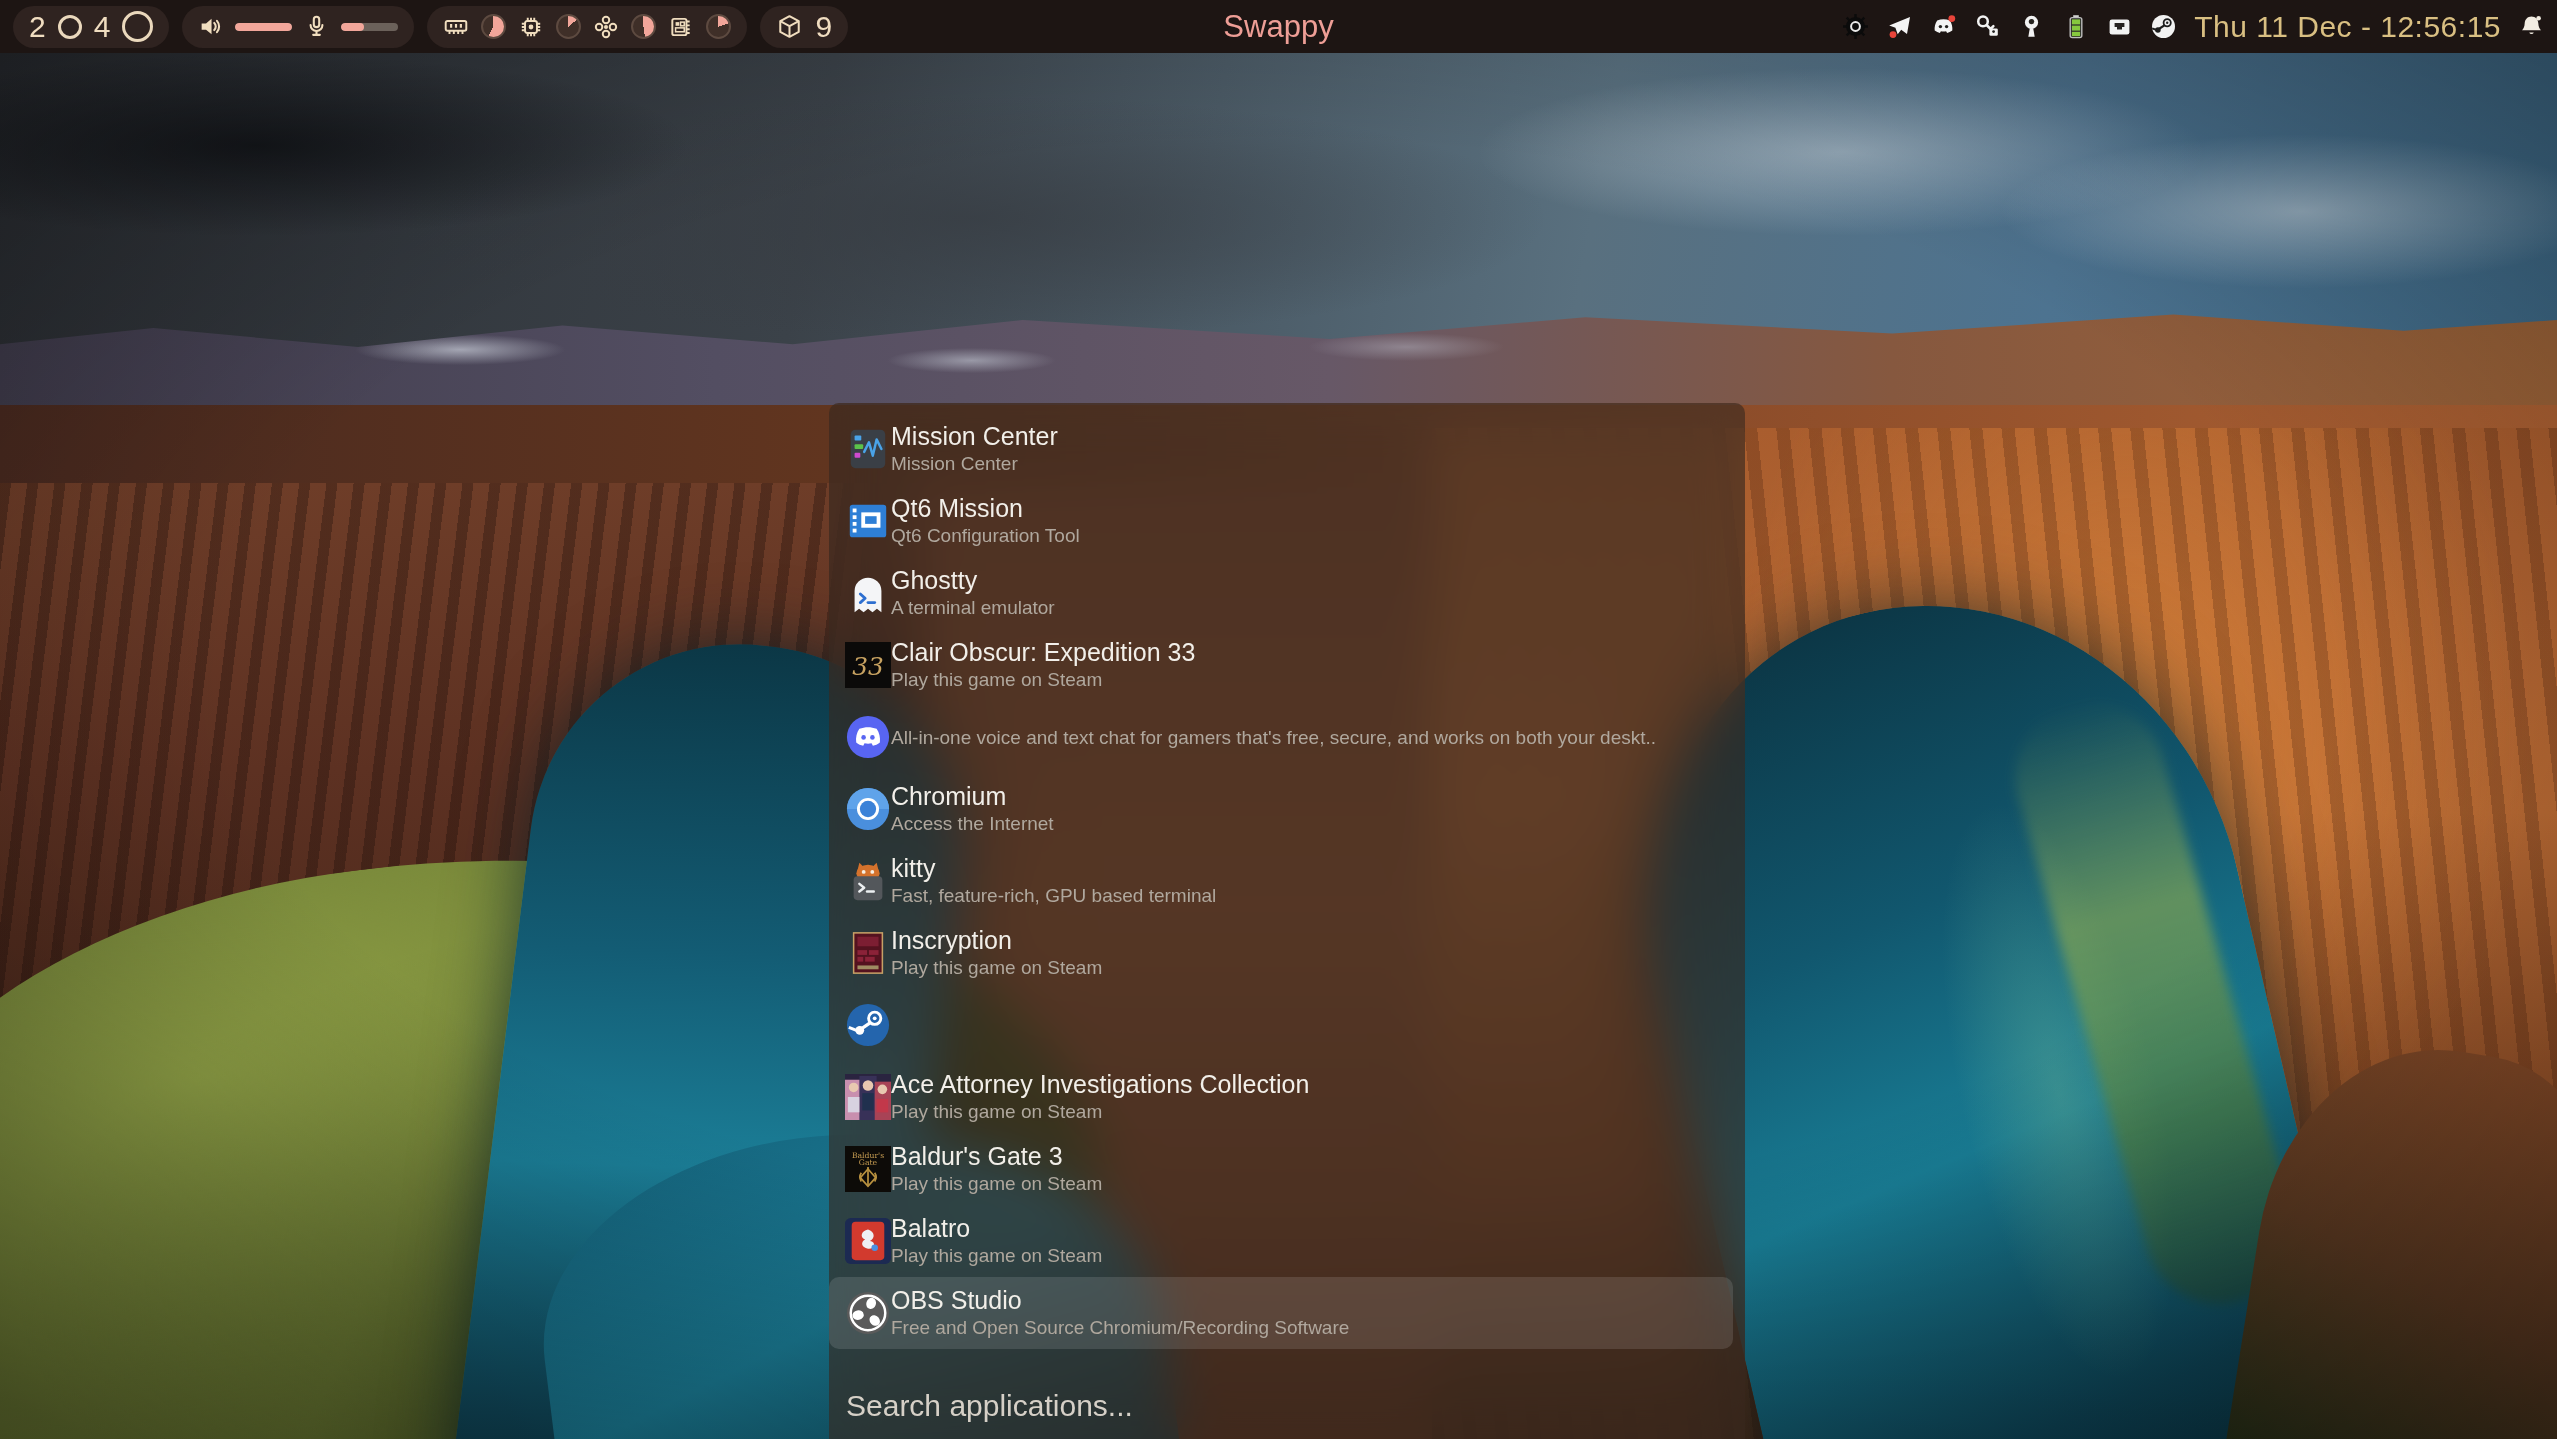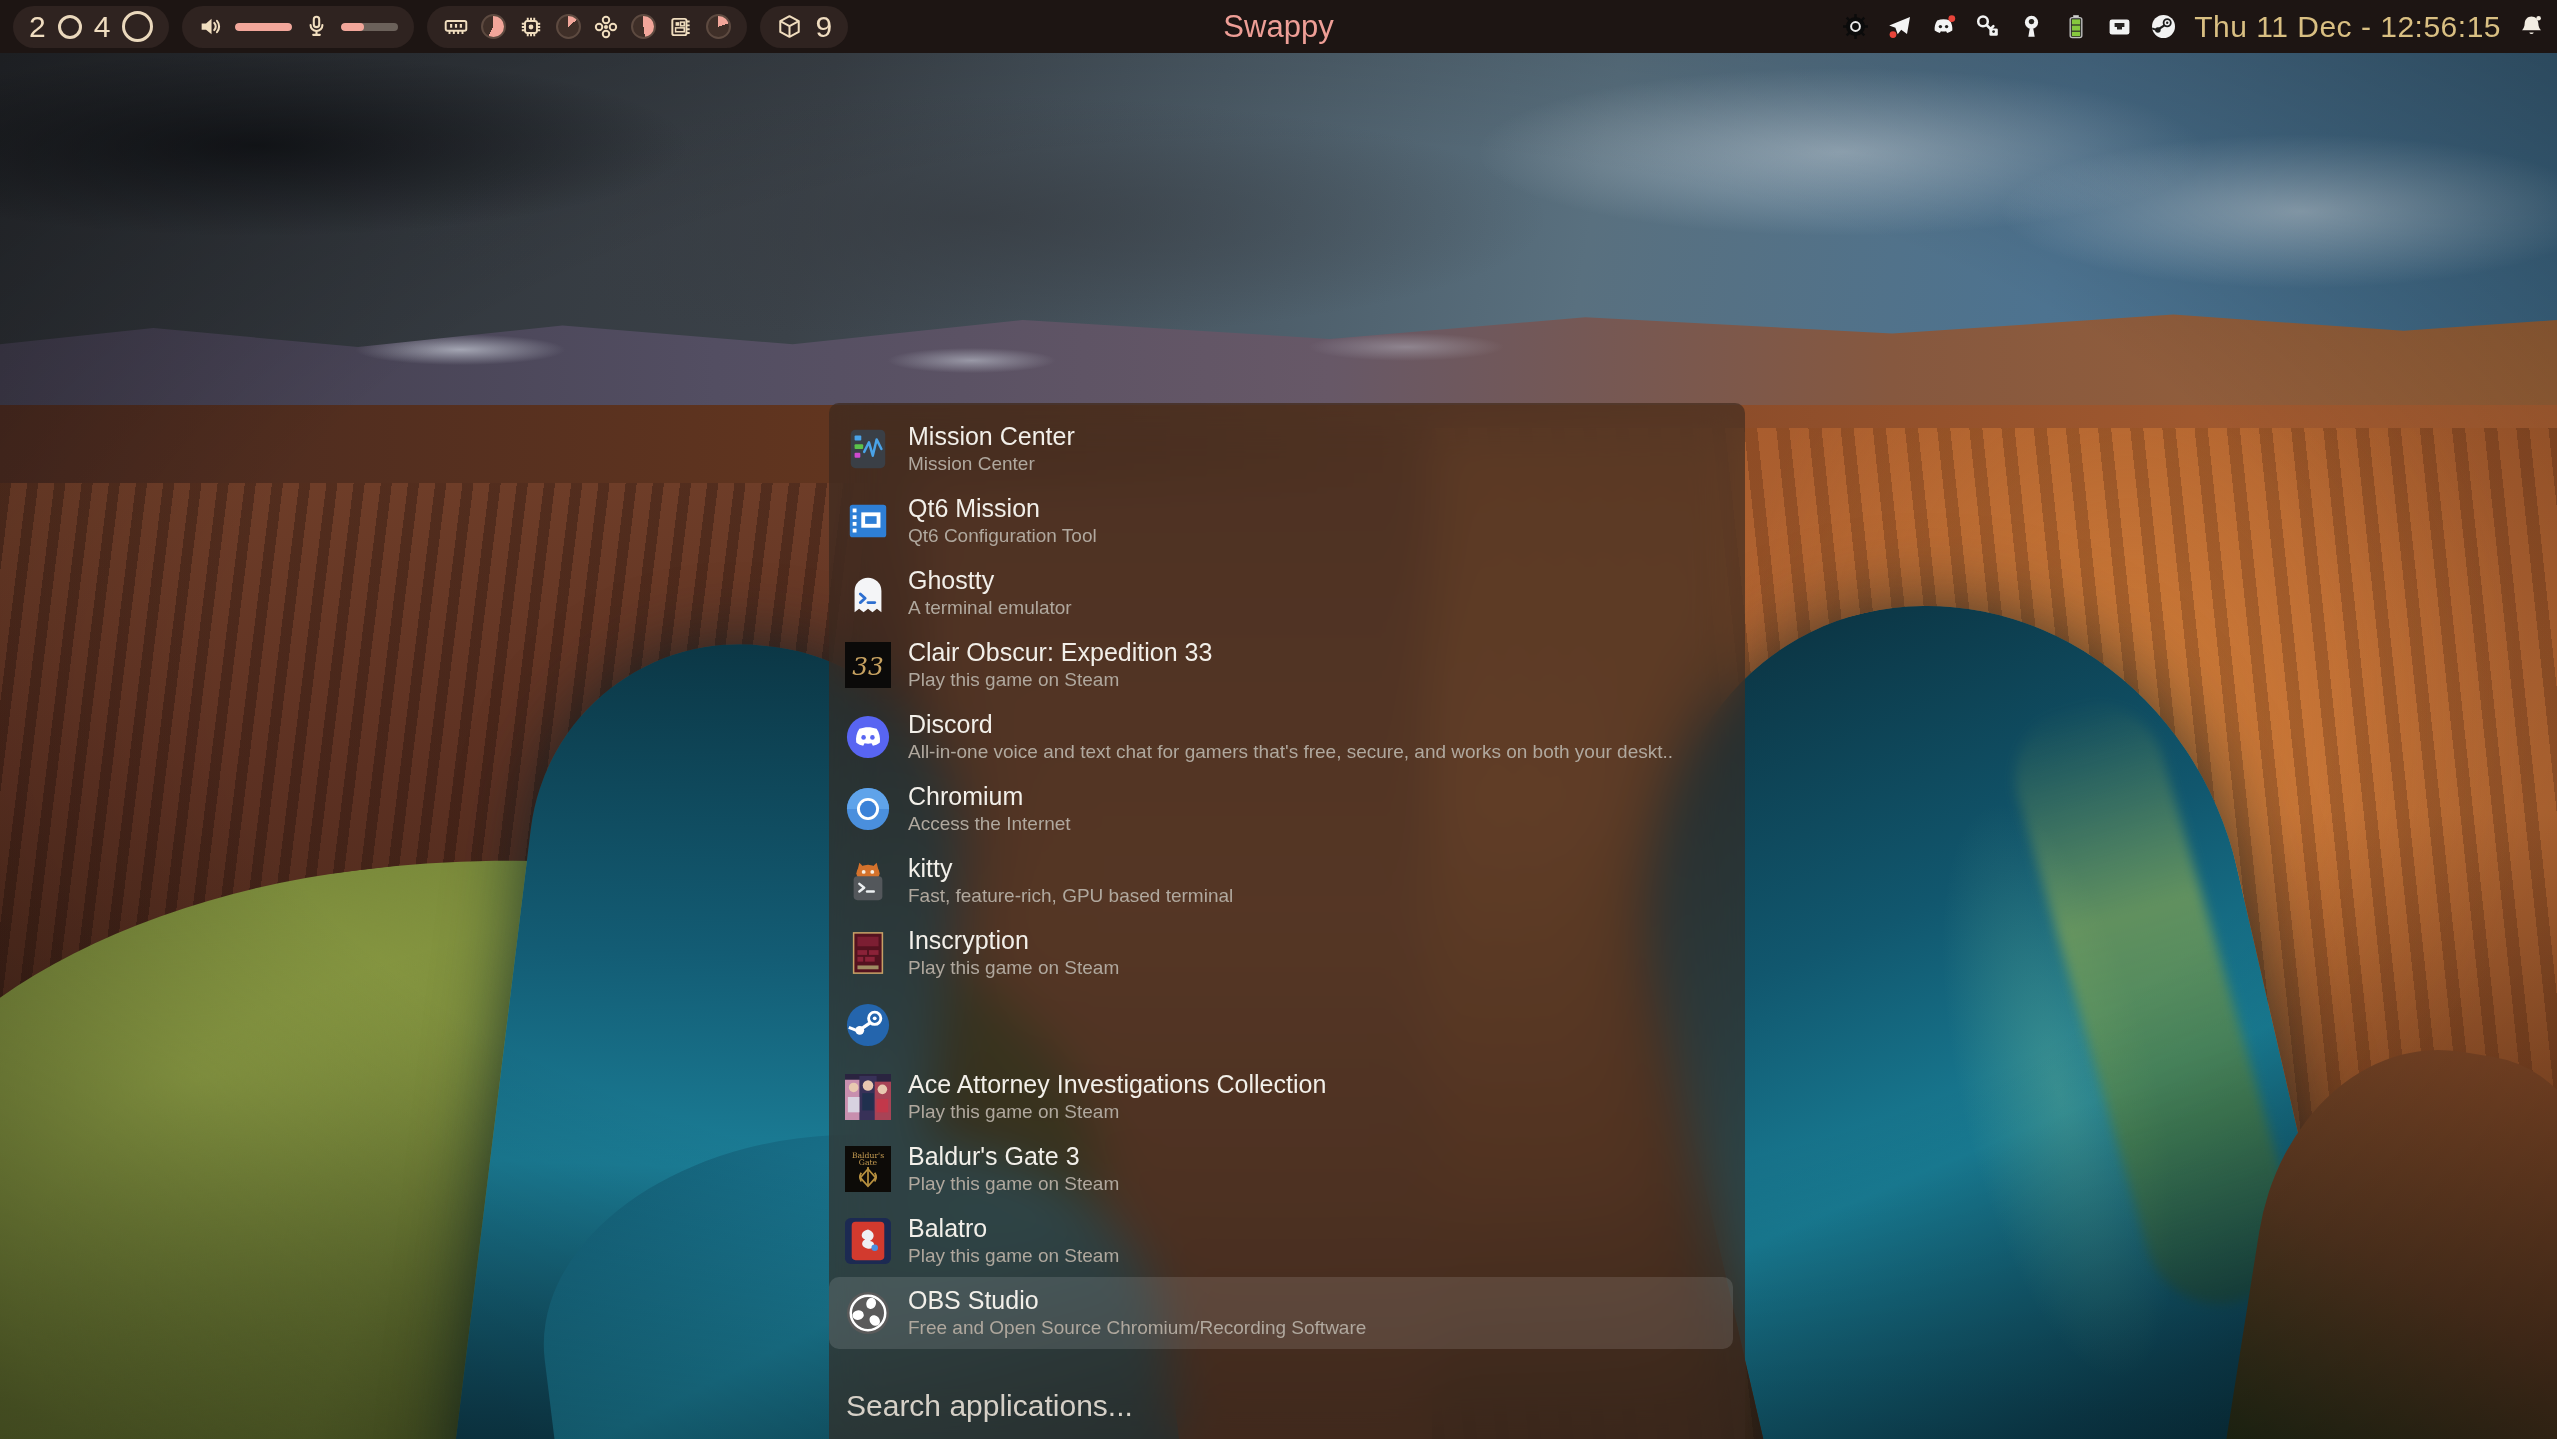--- a/index.html
+++ b/index.html
@@ -85,21 +85,21 @@
   .tray-icon{width:27px;height:27px;position:relative;display:inline-flex;}
   .clock{font-size:30px;color:#d9bf82;white-space:nowrap;letter-spacing:.5px;}
   
   .launcher{position:absolute;left:829px;top:403px;width:916px;bottom:0;z-index:4;
     background:rgba(56,41,31,.62);
     -webkit-backdrop-filter:blur(24px) saturate(.9) brightness(.96);
     backdrop-filter:blur(24px) saturate(.9) brightness(.96);
     border-radius:10px 10px 0 0;
     display:flex;flex-direction:column;padding:10px 0 16px;box-sizing:border-box;}
   .app-list{list-style:none;margin:0;padding:0;display:flex;flex-direction:column;}
-  .app-row{height:72px;display:flex;align-items:center;gap:17px;padding-left:16px;
+  .app-row{height:72px;display:flex;align-items:center;padding-left:16px;
     margin-right:12px;border-radius:10px;cursor:default;}
   .app-row.selected{background:rgba(255,255,255,.12);}
   .app-icon{width:46px;height:46px;flex:0 0 46px;display:flex;}
   .app-icon svg{width:46px;height:46px;}
   .app-text{display:flex;flex-direction:column;min-width:0;}
   .app-title{font-size:25px;line-height:1.15;color:#f2efe9;white-space:nowrap;}
   .app-desc{font-size:19px;line-height:1.2;color:#b0a89e;margin-top:3px;white-space:nowrap;
     overflow:hidden;max-width:820px;}
   .search-row{margin-top:auto;padding-left:17px;}
   .search-text{font-size:30px;color:#d6d0c7;}
@@ -355,21 +355,20 @@
       <li class="app-row">
         <span class="app-icon">
           <svg viewBox="0 0 48 48">
             <circle cx="24" cy="24" r="22" fill="#5865f2"></circle>
             <path d="M15 15.5c6-2.4 12-2.4 18 0 2.8 4.2 4 9 3.4 14.2-2.4 1.8-4.8 3-7.3 3.5l-1.4-2.6c-2.4.5-4.9.5-7.3 0l-1.4 2.6c-2.5-.5-5-1.7-7.3-3.5-.7-5.2.5-10 3.3-14.2z" fill="#fff"></path>
             <circle cx="19.4" cy="24.4" r="2.4" fill="#5865f2"></circle>
             <circle cx="28.6" cy="24.4" r="2.4" fill="#5865f2"></circle>
           </svg>
         </span>
         <span class="app-text">
-          <span class="app-title">Discord</span>
           <span class="app-desc">All-in-one voice and text chat for gamers that's free, secure, and works on both your deskt..</span>
         </span>
       </li>
       <li class="app-row">
         <span class="app-icon">
           <svg viewBox="0 0 48 48">
             <circle cx="24" cy="24" r="22" fill="#4a8fdd"></circle>
             <path d="M2 24a22 22 0 0 1 44 0z" fill="#5fa3ea"></path>
             <circle cx="24" cy="24" r="11.5" fill="#fff"></circle>
             <circle cx="24" cy="24" r="8.5" fill="#3b82d8"></circle>

